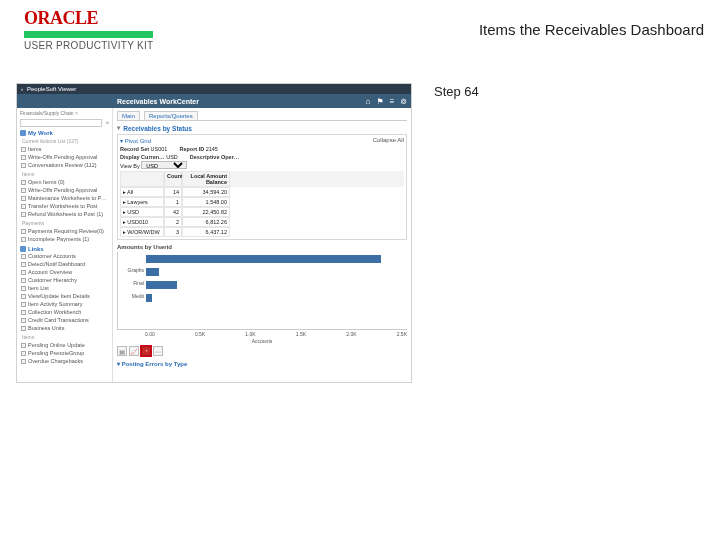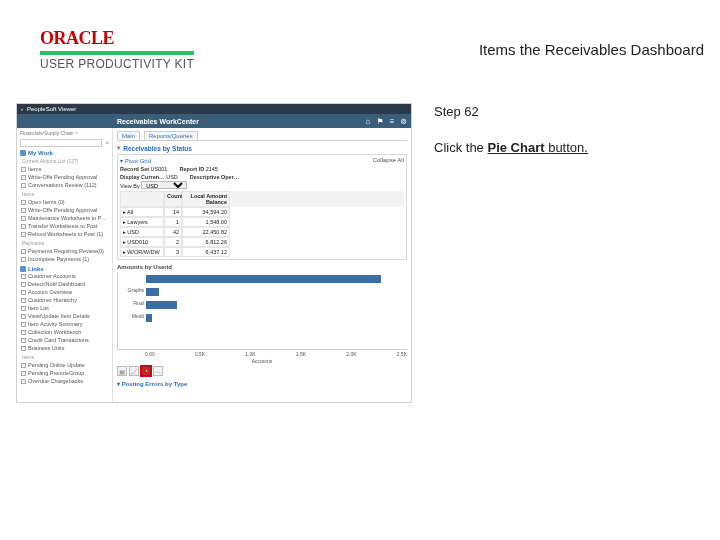--- a/index.html
+++ b/index.html
@@ -1,23 +1,23 @@
 <!DOCTYPE html>
 <html><head>
 <meta charset="utf-8">
 <style>
   * { box-sizing: border-box; margin: 0; padding: 0; }
   html, body { width: 720px; height: 540px; font-family: Arial, Helvetica, sans-serif; background: #fff; color: #222; }
   .page { width: 720px; height: 540px; position: relative; }
 
   
-  .hdr { display: flex; align-items: center; padding: 8px 16px 4px 40px; margin-top: 20px; }
+  .hdr { display: flex; align-items: center; padding: 8px 16px 4px 24px; }
   .logo-box { display: flex; flex-direction: column; }
   .oracle-logo { font-family: "Times New Roman", serif; font-weight: bold; color: #c80000; font-size: 18px; letter-spacing: -0.5px; }
-  .upk { font-size: 12px; color: #555; letter-spacing: 0.3px; margin-top: 2px; border-top: 4px solid #22c55e; padding-top: 2px; }
+  .upk { font-size: 10px; color: #555; letter-spacing: 0.3px; margin-top: 2px; border-top: 7px solid #22c55e; padding-top: 2px; }
   .hdr-title { margin-left: auto; font-size: 15px; color: #222; }
 
   
   .content { display: flex; margin-top: 28px; padding: 0 16px; gap: 22px; }
   .screenshot-col { width: 396px; }
   .steps-col { flex: 1; font-size: 13px; line-height: 1.4; }
   .steps-col p { margin-bottom: 18px; }
 
   
   .app { width: 396px; height: 300px; border: 1px solid #d0d0d0; font-size: 6px; background: #fff; position: relative; overflow: hidden; }
@@ -271,19 +271,16 @@
               <div class="footer-section">
                 ▾ <span>Posting Errors by Type</span>
               </div>
             </div>
           </div>
         </div>
       </div>
     </div>
 
     <div class="steps-col">
-      <p>Step 62</p>
-      <p>
-        <span>Click the </span><b><span class="underline">Pie Chart</span></b><span class="underline"> button.</span>
-      </p>
+      <p>Step 64</p>
     </div>
   </div>
 </div>
 
 </body></html>

